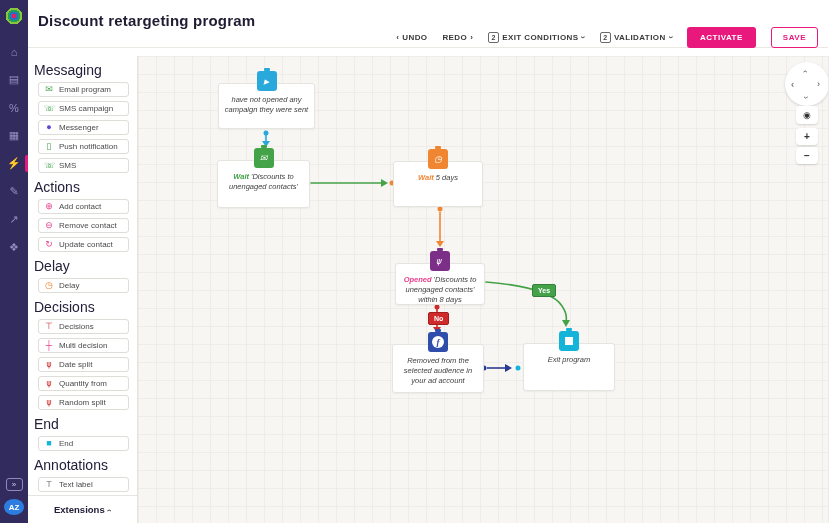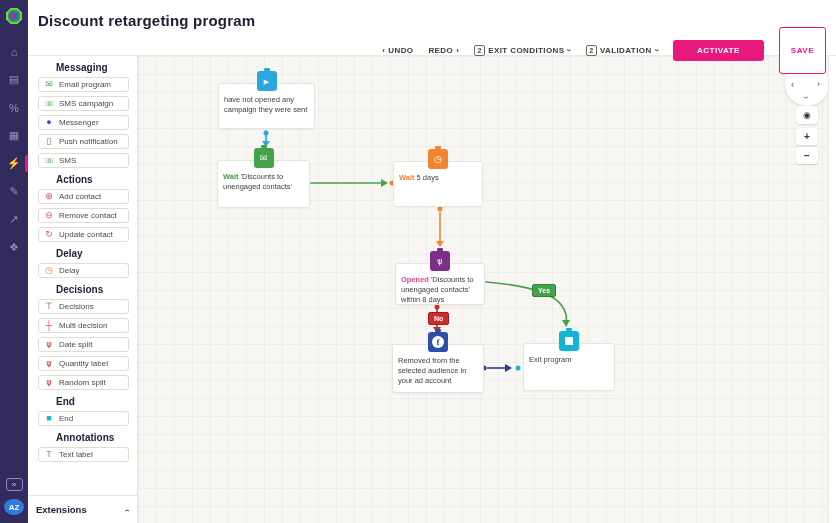--- a/index.html
+++ b/index.html
@@ -10,49 +10,49 @@
   .logo { width:18px; height:18px; border-radius:50%; margin:7px 0 14px;
           background:radial-gradient(circle at 50% 50%, #d6246e 0 2.5px, #2f6fb8 2.5px 4.5px, #1fa05a 4.5px 6.5px, #8bc53f 6.5px 8.5px, #322b5e 8.5px); }
   .rail-item { width:28px; height:25px; display:flex; align-items:center; justify-content:center; color:#938dc0; font-size:11px; cursor:pointer; position:relative; margin-bottom:3px; }
   .rail-item.active { color:#ffffff; }
   .rail-item.active::after { content:""; position:absolute; right:0; top:4px; width:3px; height:17px; background:#e8187d; border-radius:2px 0 0 2px; }
   .rail-bottom { margin-top:auto; display:flex; flex-direction:column; align-items:center; gap:8px; padding-bottom:8px; }
   .expand-btn { width:17px; height:13px; border:1px solid #8f89bd; border-radius:3px; color:#cfcbe8; font-size:8px; line-height:11px; text-align:center; cursor:pointer; }
   .avatar { width:20px; height:16px; border-radius:50%; background:#2d7de0; color:#fff; font-size:8px; font-weight:bold; display:flex; align-items:center; justify-content:center; }
 
   
-  .header { position:absolute; left:28px; top:0; right:0; height:56px; background:#fff; border-bottom:1px solid #eae8e3; z-index:20; }
+  .header { position:absolute; left:28px; top:0; right:8px; height:48px; background:#fff; border-bottom:1px solid #eae8e3; z-index:20; }
   .page-title { position:absolute; left:10px; top:12px; font-size:15px; font-weight:bold; color:#1f1c33; letter-spacing:.2px; }
   .toolbar { position:absolute; right:10px; top:27px; display:flex; align-items:center; gap:15px; }
   .tb-text { font-size:8px; font-weight:bold; color:#3a3a3a; letter-spacing:.4px; display:flex; align-items:center; gap:3px; cursor:pointer; }
   .count-badge { width:11px; height:11px; border:1px solid #6a6a6a; border-radius:2px; font-size:7px; font-weight:bold; color:#444; display:flex; align-items:center; justify-content:center; }
   .chev { display:inline-block; font-size:9px; color:#555; transform:rotate(90deg); line-height:1; }
   .chev.up { transform:rotate(-90deg); }
-  .btn-activate { background:#e8187d; color:#fff; font-size:8px; font-weight:bold; letter-spacing:.5px; padding:6px 24px; border-radius:3px; border:none; cursor:pointer; }
-  .btn-save { background:#fff; color:#e8187d; font-size:8px; font-weight:bold; letter-spacing:.5px; padding:18px 11px; border-radius:3px; border:1px solid #e8187d; cursor:pointer; }
+  .btn-activate { background:#e8187d; color:#fff; font-size:8px; font-weight:bold; letter-spacing:.5px; padding:6px 13px; border-radius:3px; border:none; cursor:pointer; }
+  .btn-save { background:#fff; color:#e8187d; font-size:8px; font-weight:bold; letter-spacing:.5px; padding:5px 11px; border-radius:3px; border:1px solid #e8187d; cursor:pointer; }
 
   
   .sidebar { position:absolute; left:28px; top:56px; width:110px; bottom:0; background:#fff; border-right:1px solid #e5e3de; z-index:10; }
   .panel-header { display:flex; align-items:center; justify-content:space-between; padding:8px 10px 4px; font-size:9.5px; font-weight:bold; color:#201d3a; cursor:pointer; }
-  .sec-title { font-size:10px; font-weight:bold; color:#23203a; margin:6px 28px 4px; }
+  .sec-title { font-size:14px; font-weight:normal; color:#23203a; margin:6px 6px 4px; }
   .node-item { margin:0 8px 4px 10px; height:15px; border:1px solid #dfddd7; border-radius:3px; background:#fff; display:flex; align-items:center; gap:5px; padding:0 5px; font-size:8px; color:#4a4a4a; cursor:grab; }
   .item-glyph { font-size:9px; width:10px; text-align:center; line-height:1; }
   .flip { display:inline-block; transform:rotate(180deg); }
-  .panel-footer { position:absolute; bottom:0; left:0; right:0; background:#fff; border-top:1px solid #e6e4e0; padding:8px 8px; display:flex; align-items:flex-end; justify-content:space-between; font-size:9.5px; font-weight:bold; color:#23203a; cursor:pointer; }
+  .panel-footer { position:absolute; bottom:0; left:0; right:0; background:#fff; border-top:1px solid #e6e4e0; padding:8px 26px; display:flex; align-items:flex-end; justify-content:space-between; font-size:9.5px; font-weight:bold; color:#23203a; cursor:pointer; }
 
   
   .canvas { position:absolute; left:138px; top:56px; width:690px; bottom:0; background:#f8f6f2;
             background-image:linear-gradient(to right, rgba(0,0,0,0.035) 1px, transparent 1px),
                              linear-gradient(to bottom, rgba(0,0,0,0.035) 1px, transparent 1px);
             background-size:18px 18px; }
   .right-strip { position:absolute; right:0; top:56px; width:8px; bottom:0; background:#fff; border-left:1px solid #eceae6; }
 
   .edges { position:absolute; left:0; top:0; width:690px; height:467px; pointer-events:none; }
 
-  .node-card { position:absolute; background:#fff; border:1px solid #e6e4de; border-radius:3px; box-shadow:0 1px 2px rgba(60,60,60,.06); padding:11px 5px 4px; cursor:pointer; }
+  .node-card { position:absolute; background:#fff; border:1px solid #e6e4de; border-radius:3px; box-shadow:0 1px 2px rgba(60,60,60,.06); padding:11px 5px 4px; text-align:center; cursor:pointer;font-style:italic; }
   .node-text { font-size:7.5px; line-height:1.3; color:#3e3e3e; }
   .prefix:not(:empty) { margin-right:2px; font-weight:bold; }
   .node-icon { position:absolute; top:-13px; left:50%; transform:translateX(-50%); width:20px; height:20px; border-radius:3px; background:var(--c,#999); display:flex; align-items:center; justify-content:center; color:#fff; }
   .node-icon::before { content:""; position:absolute; top:-3px; left:50%; transform:translateX(-50%); width:6px; height:3px; background:var(--c,#999); border-radius:1px; }
   .node-icon .glyph { font-size:9px; line-height:1; color:#fff; }
   .fb-inner { width:12px; height:12px; background:#fff; border-radius:50%; color:#2f4daa; font-family:"Liberation Serif", serif; font-weight:bold; font-size:9px; display:flex; align-items:center; justify-content:center; }
   .exit-inner { width:8px; height:8px; background:#fff; }
 
   .edge-badge { position:absolute; color:#fff; font-size:7px; font-weight:bold; padding:2px 5px; border-radius:2px; line-height:1; }
   .badge-yes { background:#44a248; border:1px solid #35803a; }
@@ -166,21 +166,21 @@
       <div class="node-item">
         <span class="item-glyph" style="color: rgb(232, 65, 140);">┼</span>
         <span>Multi decision</span>
       </div>
       <div class="node-item">
         <span class="item-glyph flip" style="color: rgb(207, 43, 43);">⋔</span>
         <span>Date split</span>
       </div>
       <div class="node-item">
         <span class="item-glyph flip" style="color: rgb(207, 43, 43);">⋔</span>
-        <span>Quantity label</span>
+        <span>Quantity from</span>
       </div>
       <div class="node-item">
         <span class="item-glyph flip" style="color: rgb(207, 43, 43);">⋔</span>
         <span>Random split</span>
       </div>
       <div class="sec-title">End</div>
       <div class="node-item">
         <span class="item-glyph" style="color: rgb(20, 180, 216);">■</span>
         <span>End</span>
       </div>

